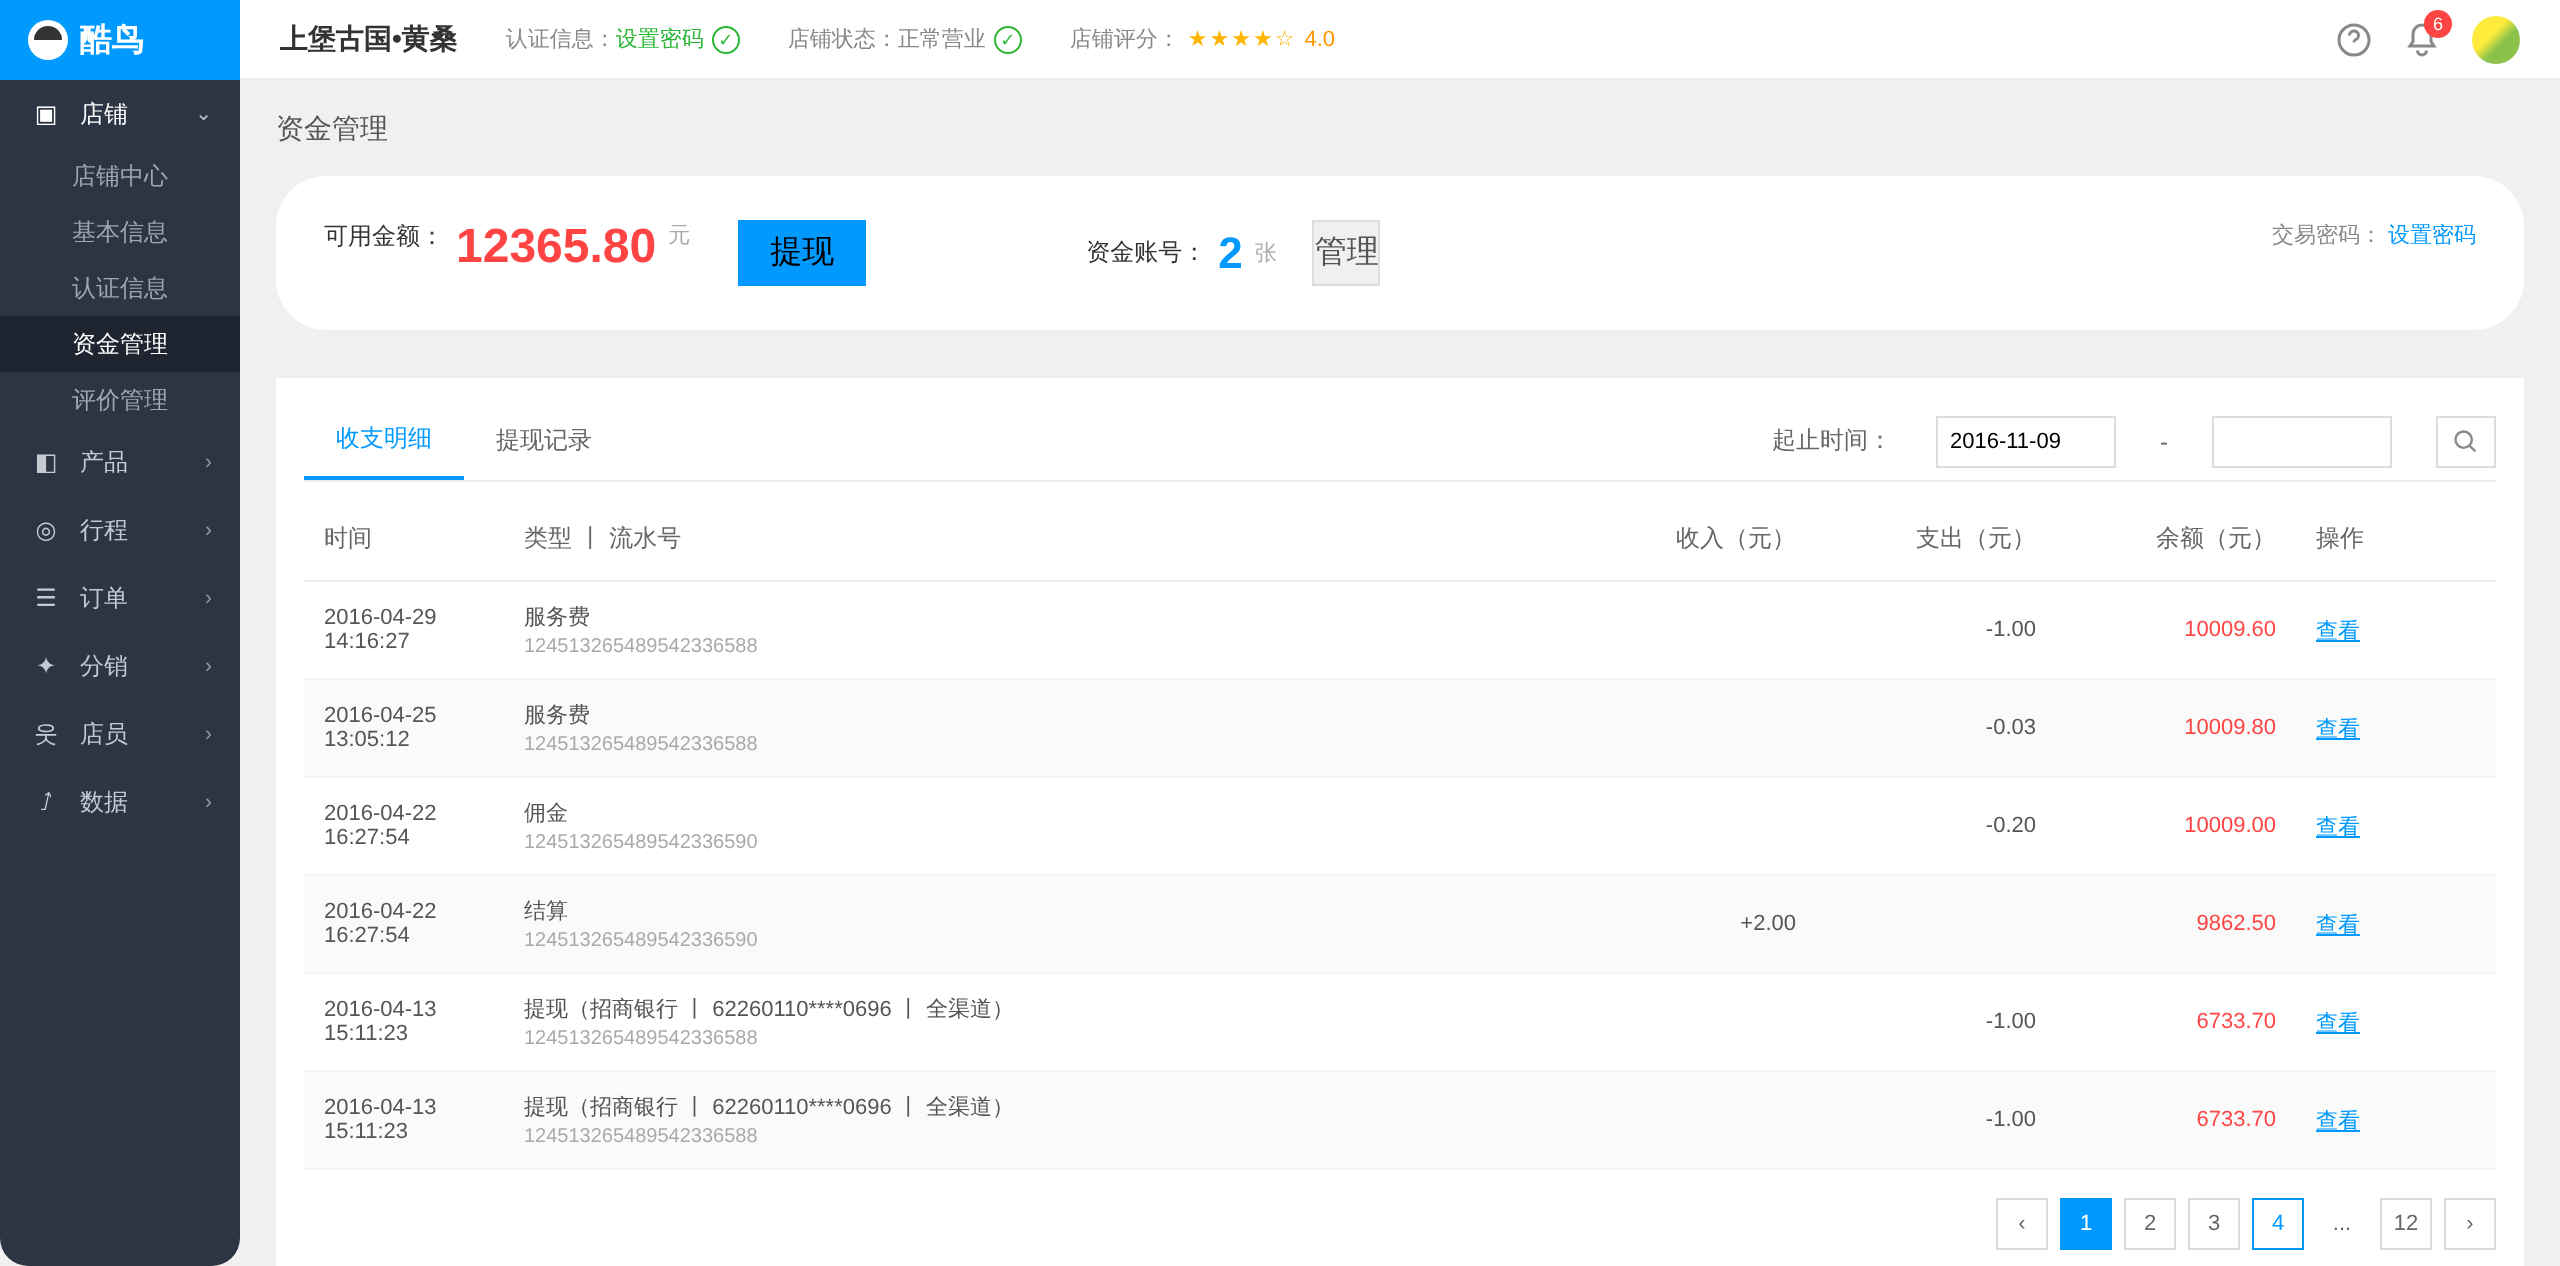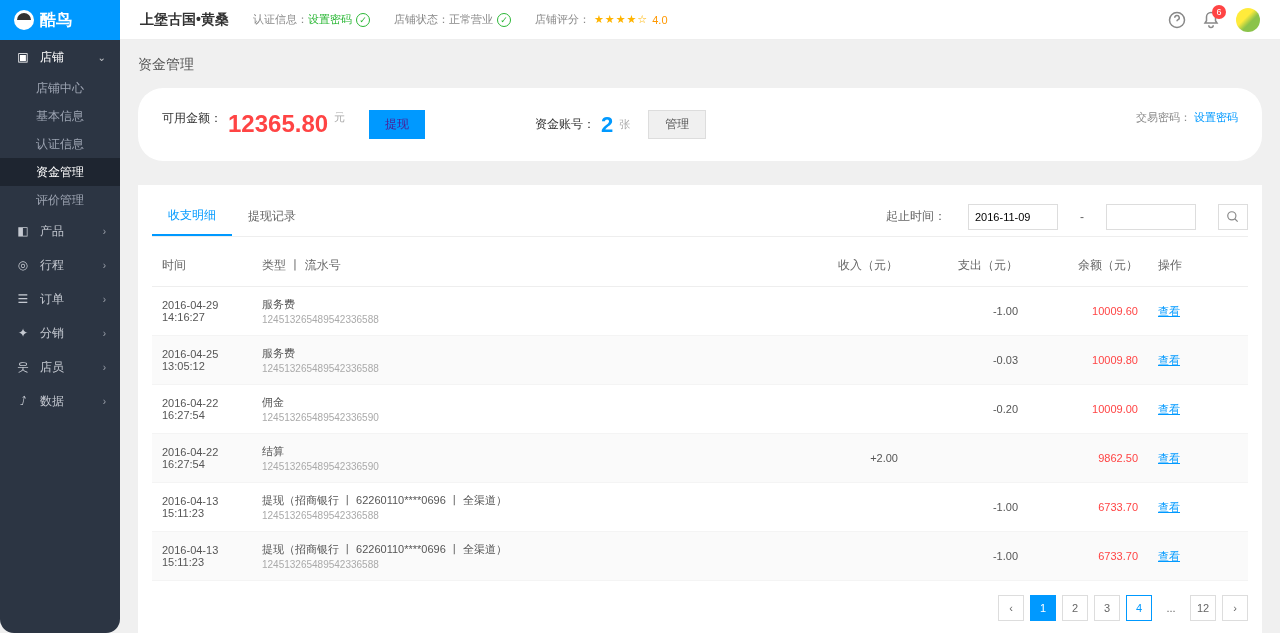--- a/index.html
+++ b/index.html
@@ -27,24 +27,24 @@
 .hdr-icon { width: 18px; height: 18px; color: #888; cursor: pointer; position: relative; }
 .badge-dot { position: absolute; top: -6px; right: -6px; background: #ff4444; color: #fff; font-size: 9px; border-radius: 8px; min-width: 14px; height: 14px; line-height: 14px; text-align: center; }
 .avatar { width: 24px; height: 24px; border-radius: 50%; background: linear-gradient(135deg, #ffeb3b 40%, #8bc34a 60%); }
 
 .content { position: fixed; left: 120px; right: 0; top: 40px; bottom: 0; padding: 16px 18px; overflow: auto; }
 .page-title { font-size: 14px; color: #555; margin-bottom: 14px; }
 
 .panel-top { background: #fff; padding: 22px 24px; display: flex; align-items: flex-start; margin-bottom: 14px; border-radius: 25px; }
 .amount { color: #ff4444; font-size: 24px; font-weight: bold; margin: 0 6px; }
 .unit { color: #aaa; font-size: 11px; }
-.btn-primary { background: #0099ff; color: #4c1d95; border: none; padding: 6px 16px; margin-left: 24px; cursor: pointer; font-size: 12px; }
+.btn-primary { background: #0099ff; color: #000000; border: none; padding: 6px 16px; margin-left: 24px; cursor: pointer; font-size: 16px; }
 .acct-block { margin-left: 110px; display: flex; align-items: center; }
 .acct-num { color: #0099ff; font-size: 22px; font-weight: bold; margin: 0 6px; }
-.btn-gray { background: #f0f0f0; color: #555; border: 1px solid #ddd; padding: 5px 16px; margin-left: 18px; cursor: pointer; font-size: 12px; }
+.btn-gray { background: #f0f0f0; color: #555; border: 1px solid #ddd; padding: 5px 0; margin-left: 18px; cursor: pointer; font-size: 16px; }
 .pwd-link { margin-left: auto; font-size: 11px; color: #888; }
 .pwd-link a { color: #0099ff; text-decoration: none; cursor: pointer; margin-top: 40px; }
 
 .panel-main { background: #fff; padding: 12px 14px; margin-top: 24px; }
 .tabs-row { display: flex; align-items: center; border-bottom: 1px solid #eee; }
 .tab { padding: 10px 16px; cursor: pointer; color: #666; font-size: 12px; }
 .tab.active { color: #0099ff; border-bottom: 2px solid #0099ff; }
 .filter-right { margin-left: auto; display: flex; align-items: center; gap: 22px; color: #666; }
 .filter-right input { width: 90px; height: 26px; border: 1px solid #ddd; padding: 0 6px; font-size: 11px; }
 .search-btn { width: 30px; height: 26px; border: 1px solid #ddd; background: #fff; cursor: pointer; display: flex; align-items: center; justify-content: center; }

